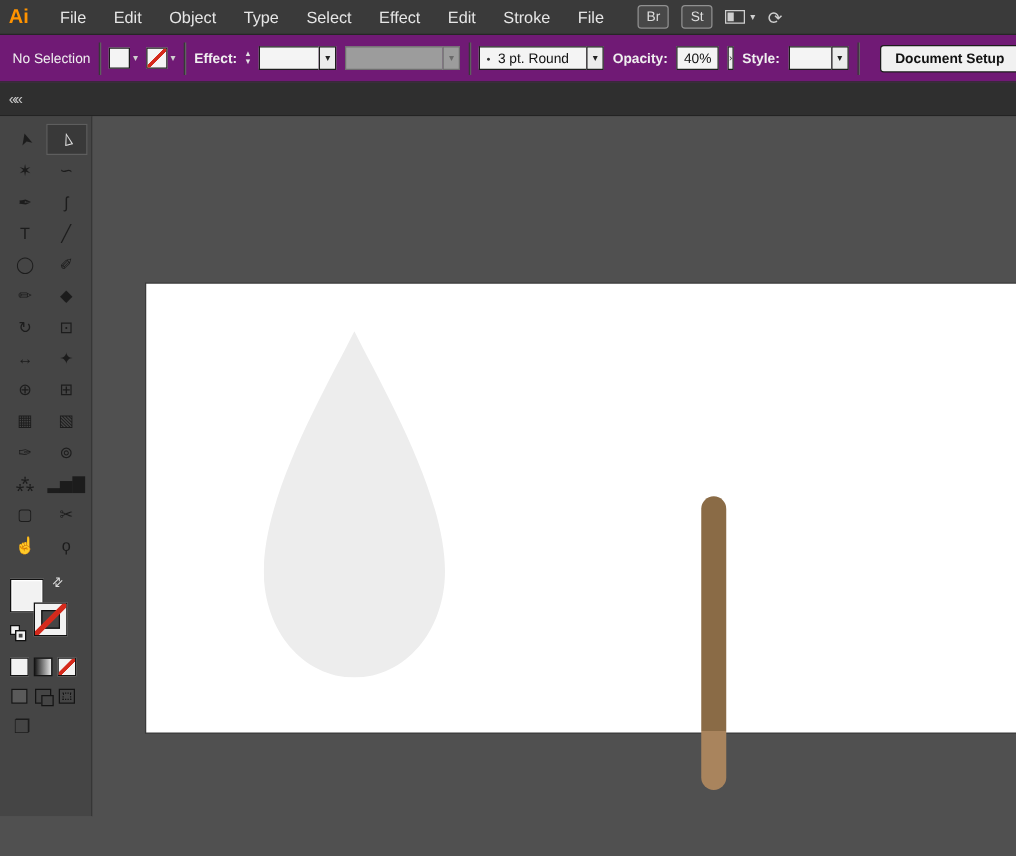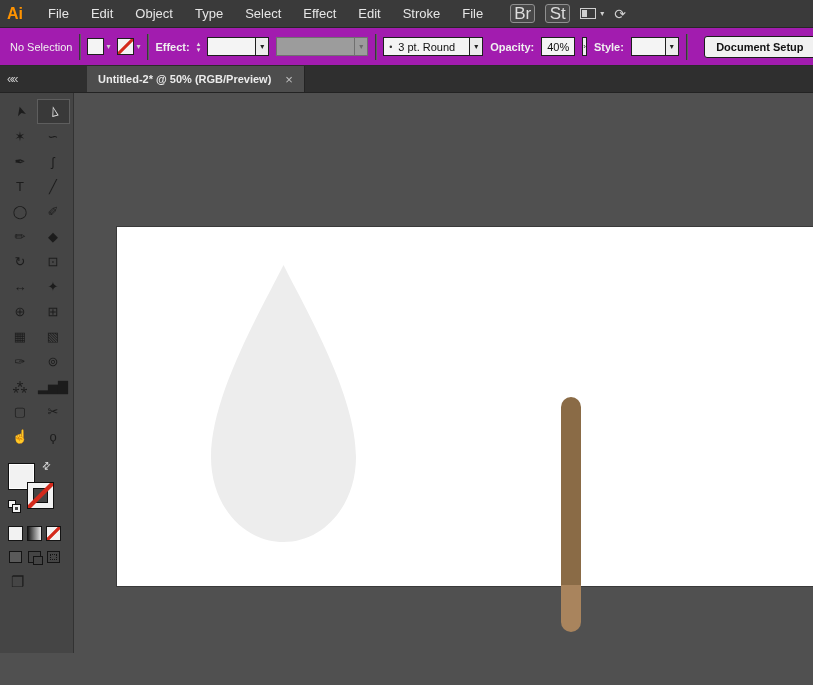--- a/index.html
+++ b/index.html
@@ -10,29 +10,29 @@
   .app { width:813px; height:653px; display:flex; flex-direction:column; overflow:hidden; }
 
   
   .menubar { height:28px; flex:0 0 28px; background:#3a3a3a; border-bottom:1px solid #262626;
              display:flex; align-items:center; padding-left:7px; color:#e6e6e6; font-size:13px; }
   .logo { color:var(--accent,#ff9300); font-weight:bold; font-size:16px; width:30px; }
   .menus { display:flex; }
   .menu-item { padding:0 11px; line-height:27px; }
   .menubar-right { display:flex; align-items:center; gap:10px; margin-left:16px; }
   .mini-btn { width:25px; height:19px; background:#484848; border:1px solid #909090; border-radius:3px;
-              color:#ddd; font-size:17px; display:flex; align-items:center; justify-content:center; }
+              color:#ddd; font-size:11px; display:flex; align-items:center; justify-content:center; }
   .ws { display:flex; align-items:center; gap:4px; }
   .ws-box { width:16px; height:11px; border:1px solid #cfcfcf; position:relative; display:inline-block; }
   .ws-box::before { content:""; position:absolute; left:1px; top:1px; width:5px; height:7px; background:#cfcfcf; }
   .chev-lite { font-size:8px; color:#cfcfcf; }
   .hand-clock { color:#cfcfcf; font-size:14px; }
 
   
-  .controlbar { height:38px; flex:0 0 38px; background:#a21caf; border-bottom:1px solid #2b2b2b;
+  .controlbar { height:38px; flex:0 0 38px; background:#701a75; border-bottom:1px solid #2b2b2b;
                 display:flex; align-items:center; gap:7px; padding-left:10px; font-size:11px;
                 color:#f0f0f0; white-space:nowrap; overflow:hidden; }
   .sep { flex:0 0 1px; width:1px; height:26px; background:#383838; box-shadow:1px 0 0 #606060; }
   .cb-label { font-weight:bold; }
   .swatch-group { display:flex; align-items:center; gap:2px; }
   .swatch { width:17px; height:17px; background:#f4f4f4; border:1px solid #1e1e1e; position:relative; }
   .slash::after { content:""; position:absolute; inset:0;
         background:linear-gradient(135deg,transparent 42%,var(--none-red,#d42a1c) 44%,var(--none-red,#d42a1c) 56%,transparent 58%); }
   .chev-btn { width:14px; height:19px; background:#ececec; border:1px solid #1e1e1e; display:flex;
               align-items:center; justify-content:center; font-size:8px; color:#222; }
@@ -192,24 +192,20 @@
       <span class="field style-field"></span>
       <span class="chev-btn">▾</span>
     </span>
 
     <span class="sep"></span>
     <button class="doc-btn">Document Setup</button>
   </div>
 
   <div class="tabbar">
     <span class="collapse">««</span>
-    <div class="tab">
-      <span>Untitled-2* @ 50% (RGB/Preview)</span>
-      <span class="tab-close">×</span>
-    </div>
   </div>
 
   <div class="main">
 
     <div class="toolbar">
       <div class="tool-grid">
           <div class="tool">
             <span class="tool-glyph" style="transform: rotate(-105deg);">➤</span>
           </div>
           <div class="tool active">

